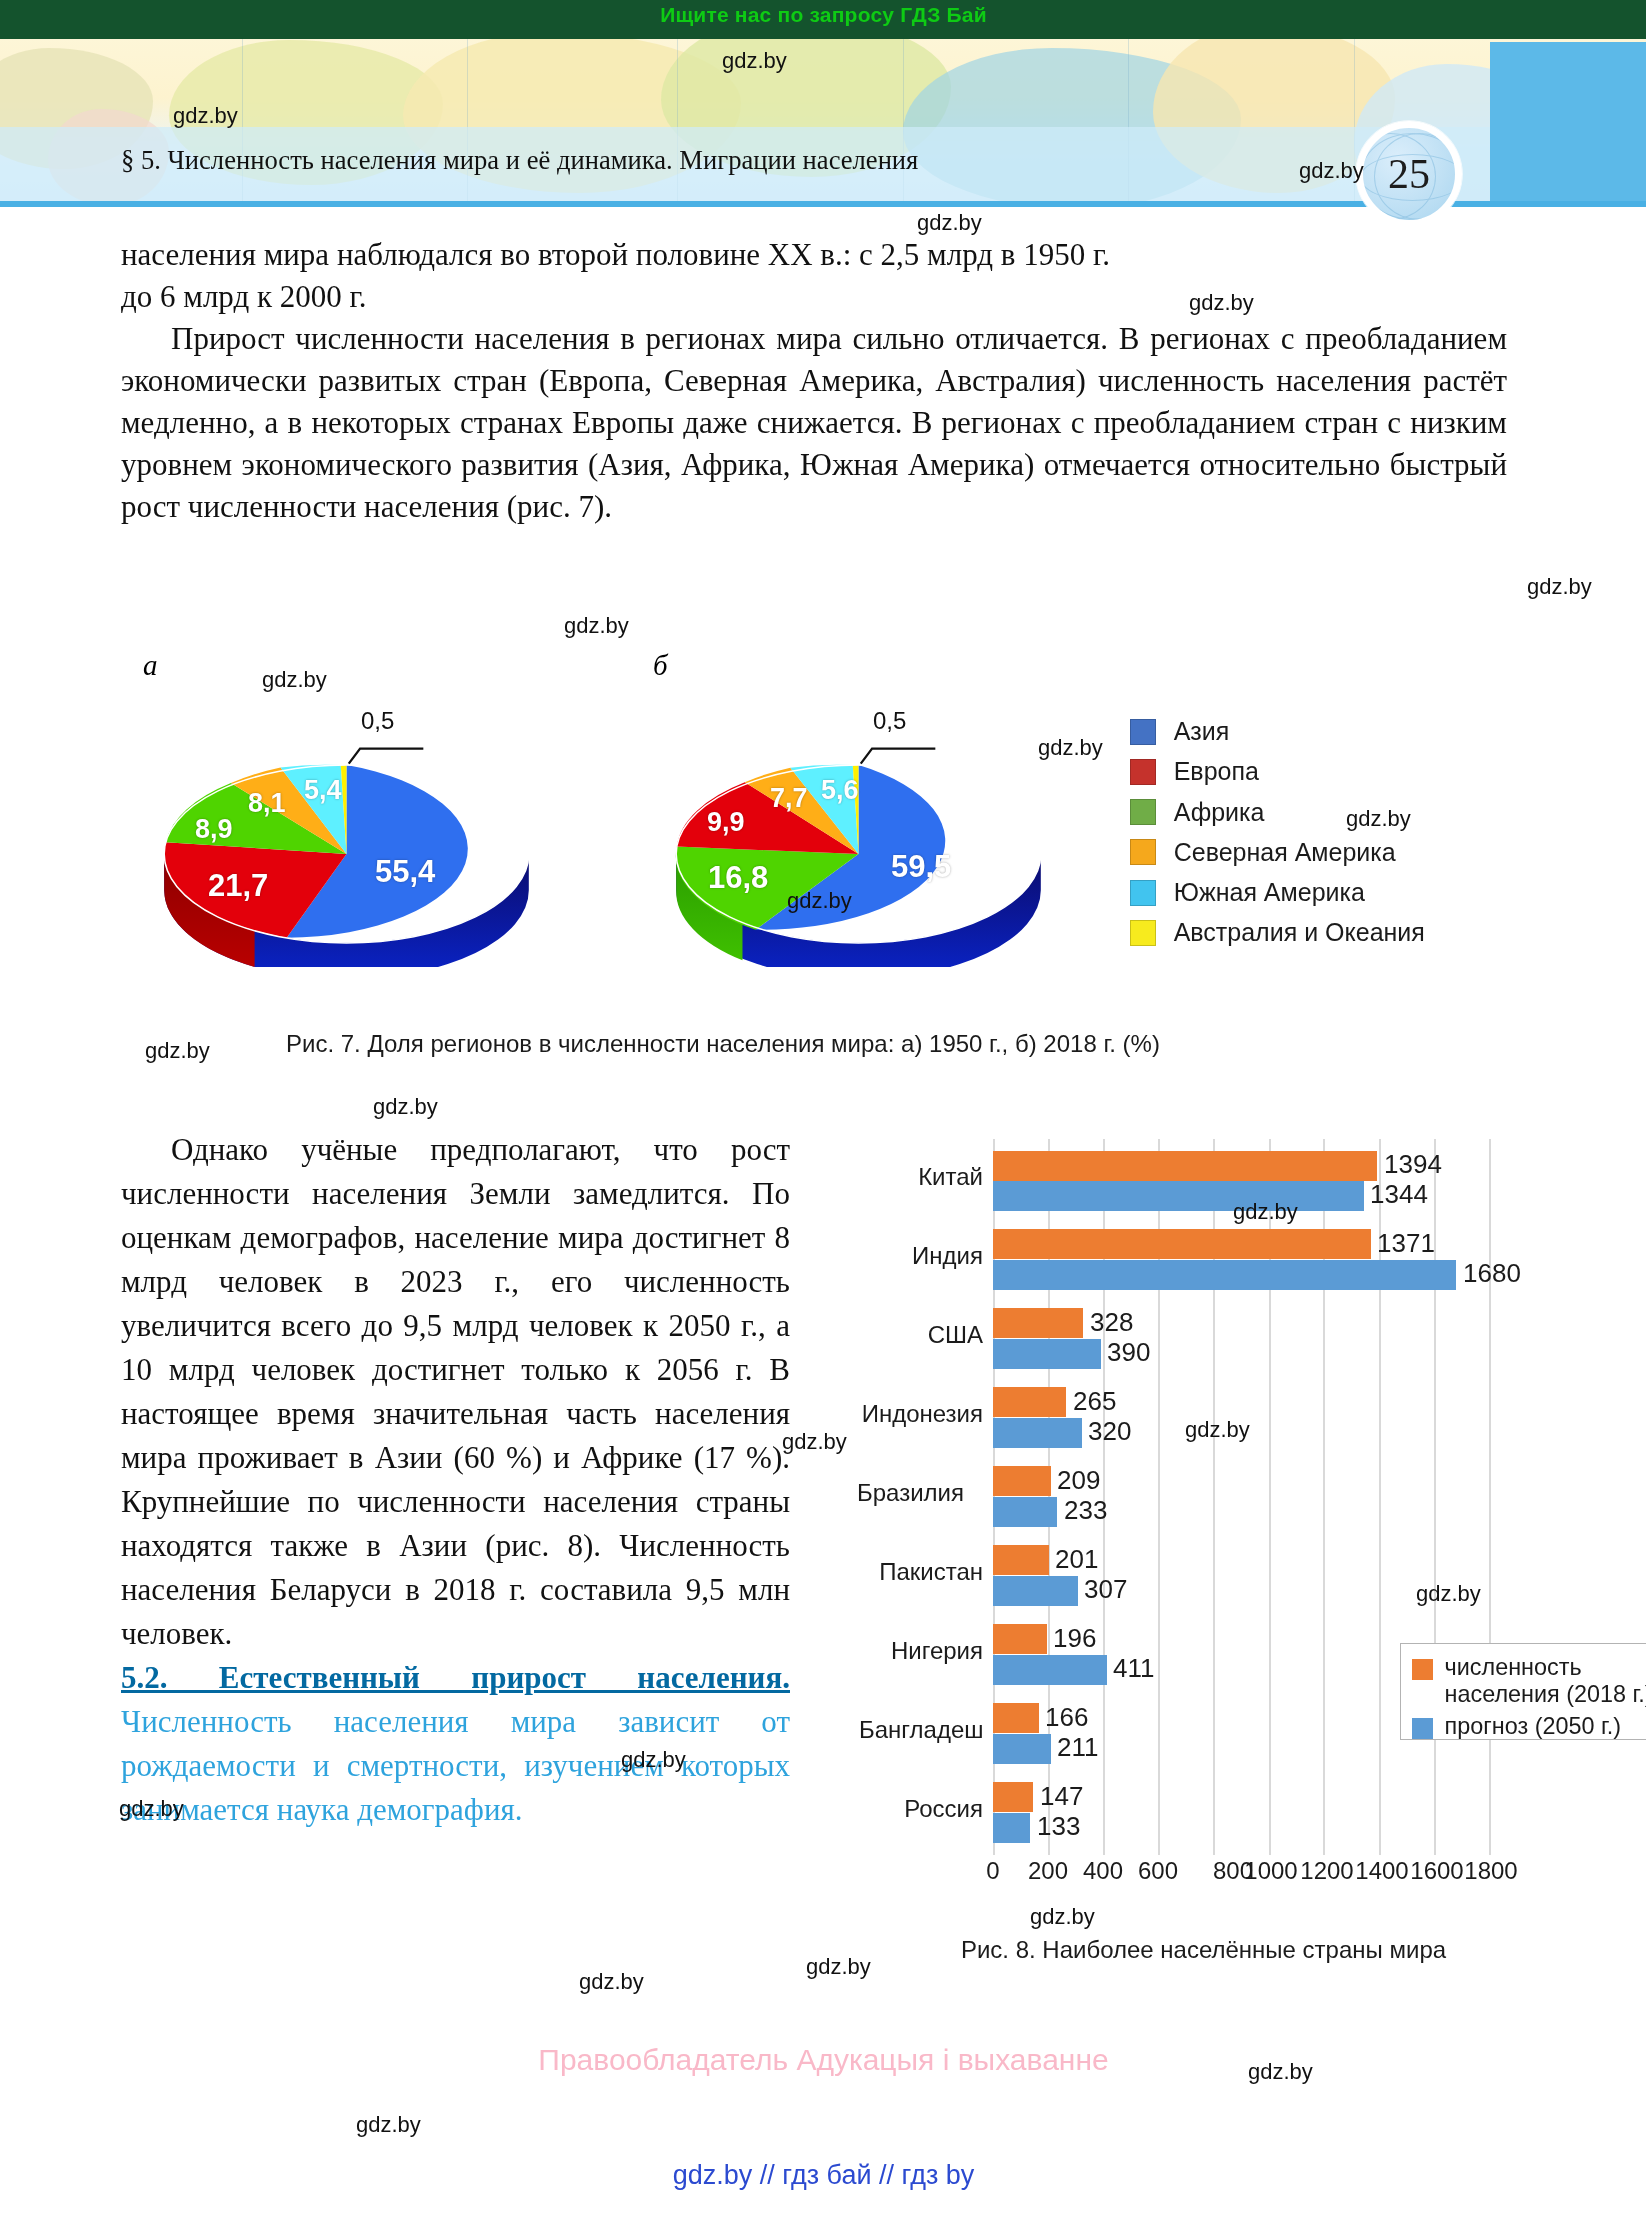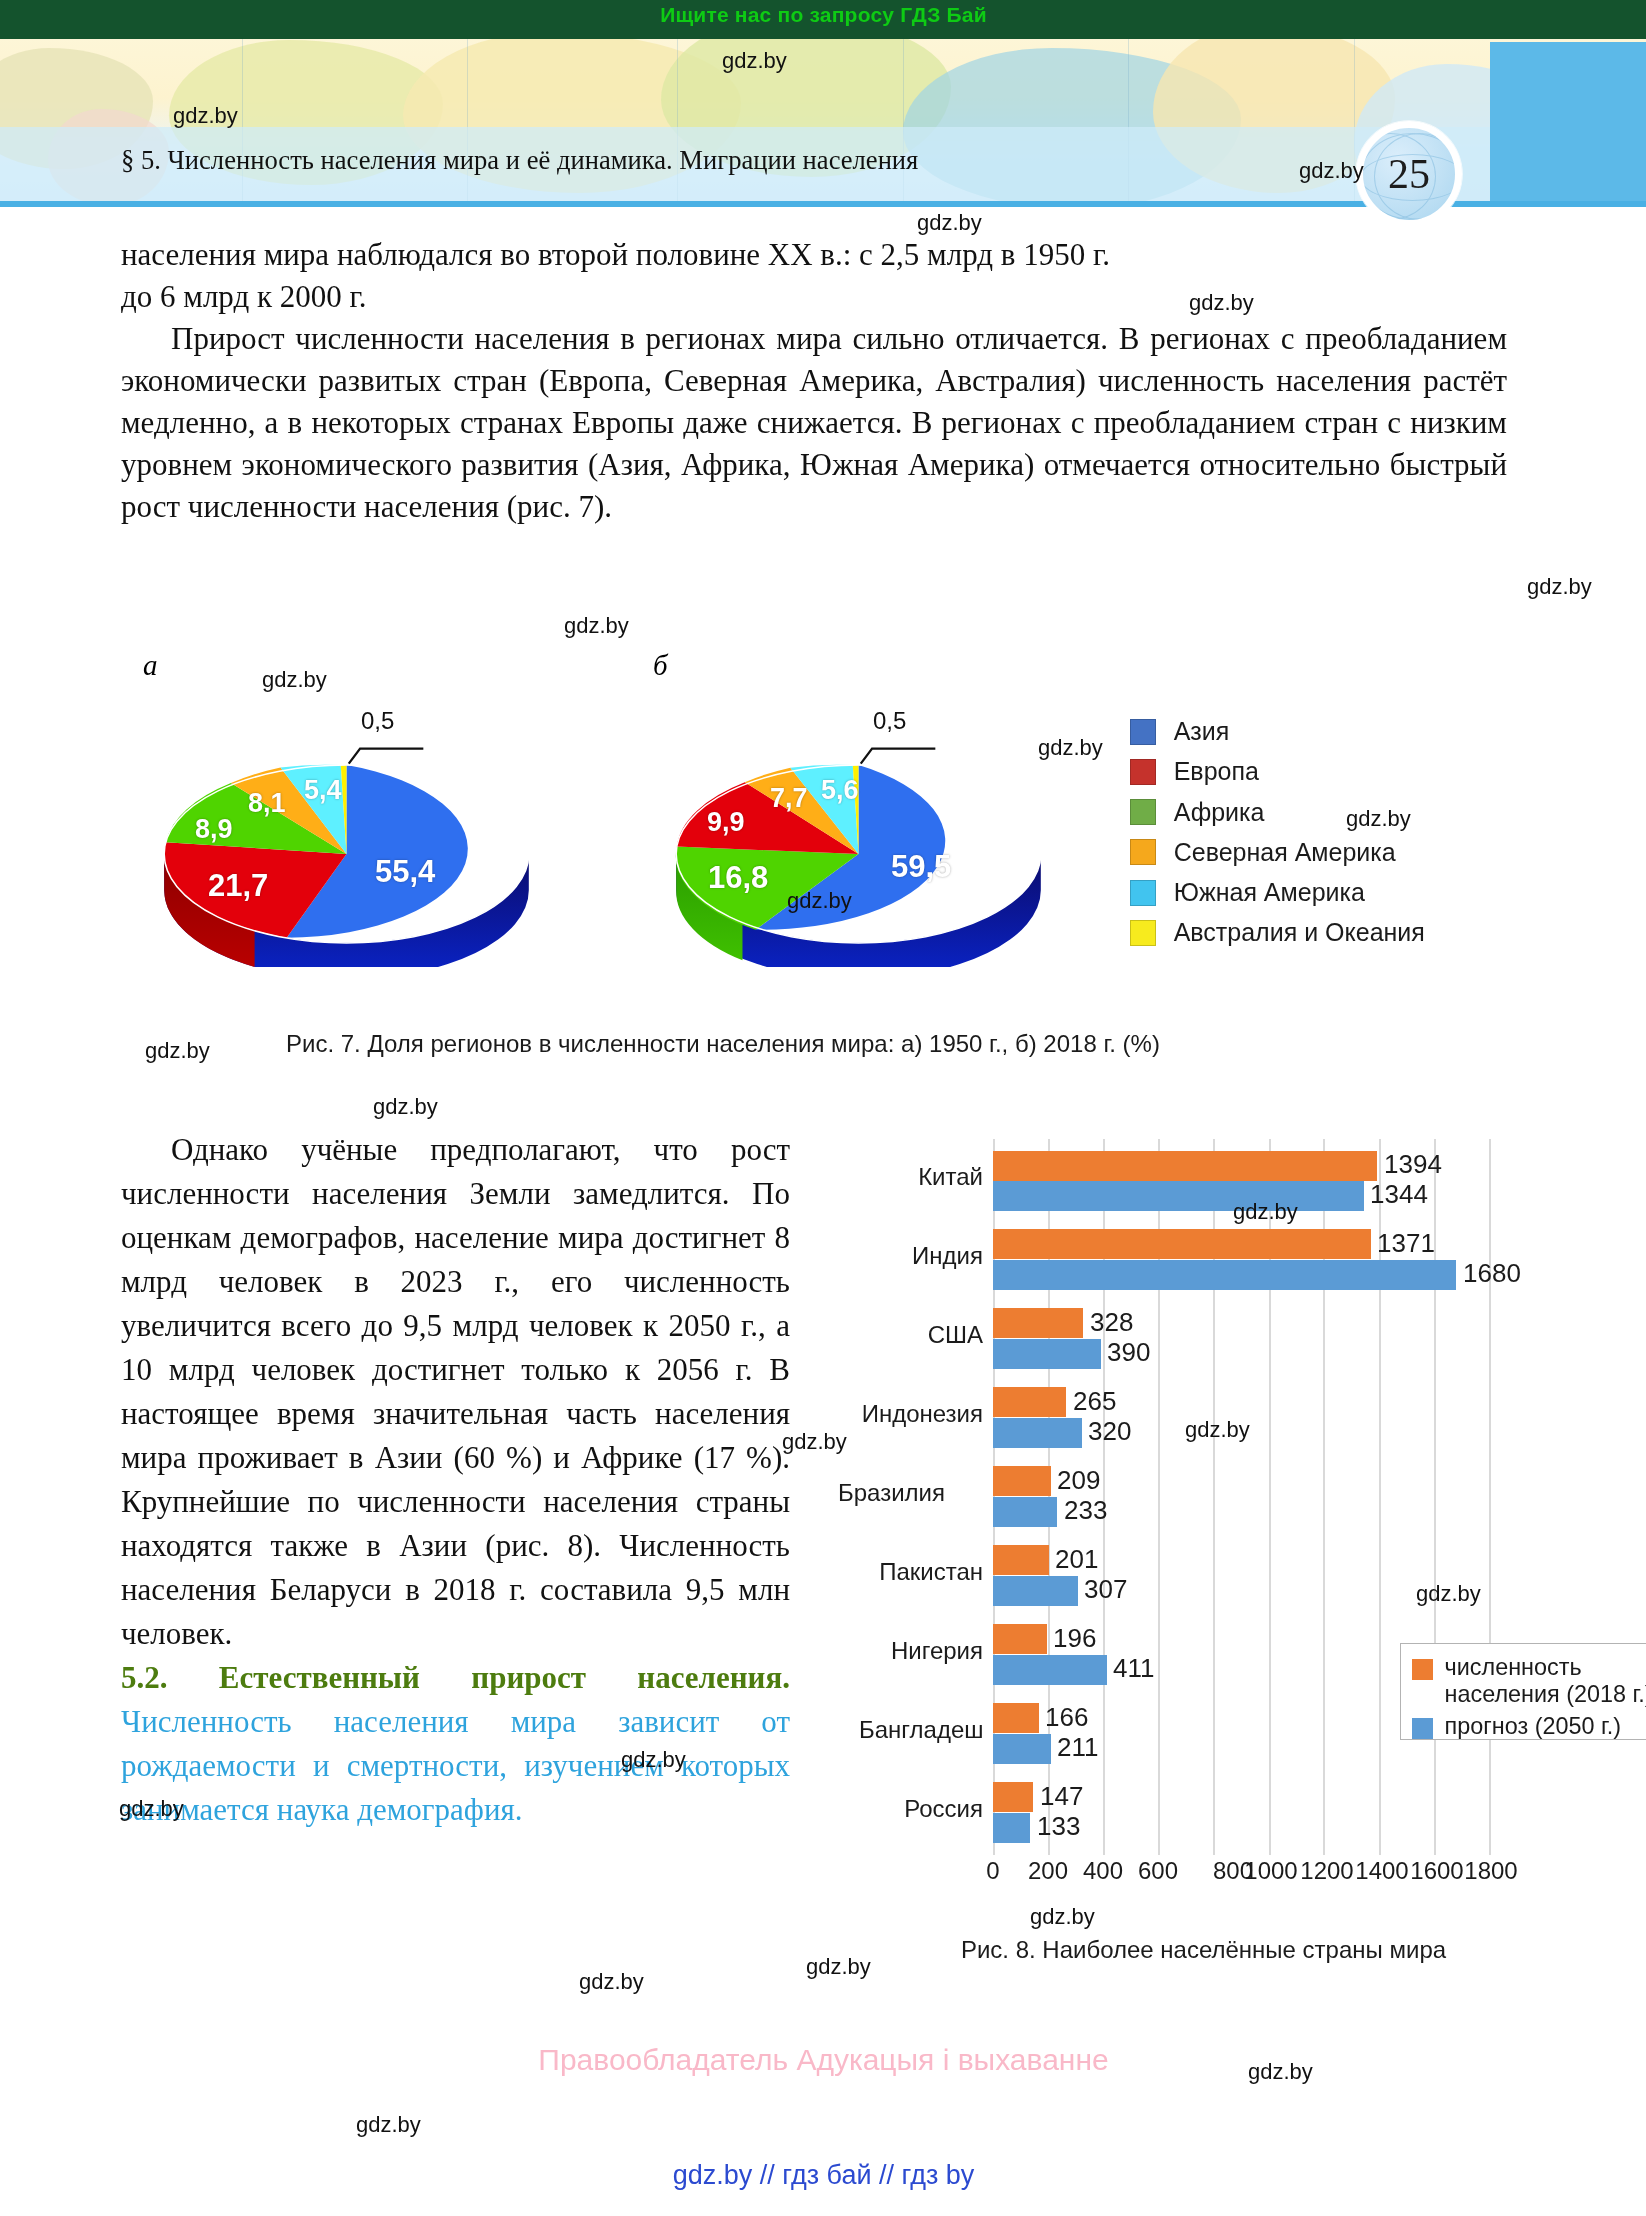--- a/index.html
+++ b/index.html
@@ -77,21 +77,21 @@
   .leg-tx{font-family:"Liberation Sans",sans-serif;font-size:25px;color:#1b1b1b;white-space:nowrap;}
 
   #fig7-caption{position:absolute;left:286px;top:1030px;
     font-family:"Liberation Sans",sans-serif;font-size:24px;color:#1b1b1b;white-space:nowrap;}
 
   
   #col-left{left:121px;top:1128px;width:669px;}
   #col-left p{margin:0;font-family:"Liberation Serif",serif;font-size:31px;line-height:44px;color:#111;text-align:justify;}
   #col-left p.ind{text-indent:50px;}
   #sec52{margin-top:6.4px;}
-  .teal{color:#4d7c0f;font-weight:bold;}
+  .teal{color:#0369a1;font-weight:bold;text-decoration:underline;}
   .skyblue{color:#2ea3dd;}
 
   
   #fig8{left:814px;top:1128px;width:750px;height:750px;}
   #plot{position:absolute;left:179px;top:11.3px;width:498px;height:716px;}
   .gl-v{position:absolute;top:0;width:1.6px;height:716px;background:#d9d9d9;}
   .cat-label{position:absolute;right:auto;font-family:"Liberation Sans",sans-serif;font-size:24px;color:#1b1b1b;text-align:right;white-space:nowrap;}
   .bar{position:absolute;height:30px;}
   .bar.o{background:#ED7D31;}
   .bar.b{background:#5B9BD5;}
@@ -350,21 +350,21 @@
         <span class="blg-sw" style="background:#5B9BD5;"></span>
         <span class="blg-tx">прогноз (2050 г.)</span>
       </div>
     </div>
   </div>
 
   <div class="cat-label" style="left:64px;top:35px;width:105px;text-align:right;">Китай</div>
   <div class="cat-label" style="left:64px;top:114px;width:105px;text-align:right;">Индия</div>
   <div class="cat-label" style="left:64px;top:193px;width:105px;text-align:right;">США</div>
   <div class="cat-label" style="left:24px;top:272px;width:145px;text-align:right;">Индонезия</div>
-  <div class="cat-label" style="left:24px;top:351px;width:145px;text-align:left;">Бразилия</div>
+  <div class="cat-label" style="left:24px;top:351px;width:145px;text-align:center;">Бразилия</div>
   <div class="cat-label" style="left:24px;top:430px;width:145px;text-align:right;">Пакистан</div>
   <div class="cat-label" style="left:24px;top:509px;width:145px;text-align:right;">Нигерия</div>
   <div class="cat-label" style="left:14.5px;top:588px;width:155px;text-align:right;">Бангладеш</div>
   <div class="cat-label" style="left:24px;top:667px;width:145px;text-align:right;">Россия</div>
 
   <div id="xaxis">
     <span class="xt" style="left:0px;">0</span>
     <span class="xt" style="left:55px;">200</span>
     <span class="xt" style="left:110px;">400</span>
     <span class="xt" style="left:165px;">600</span>

